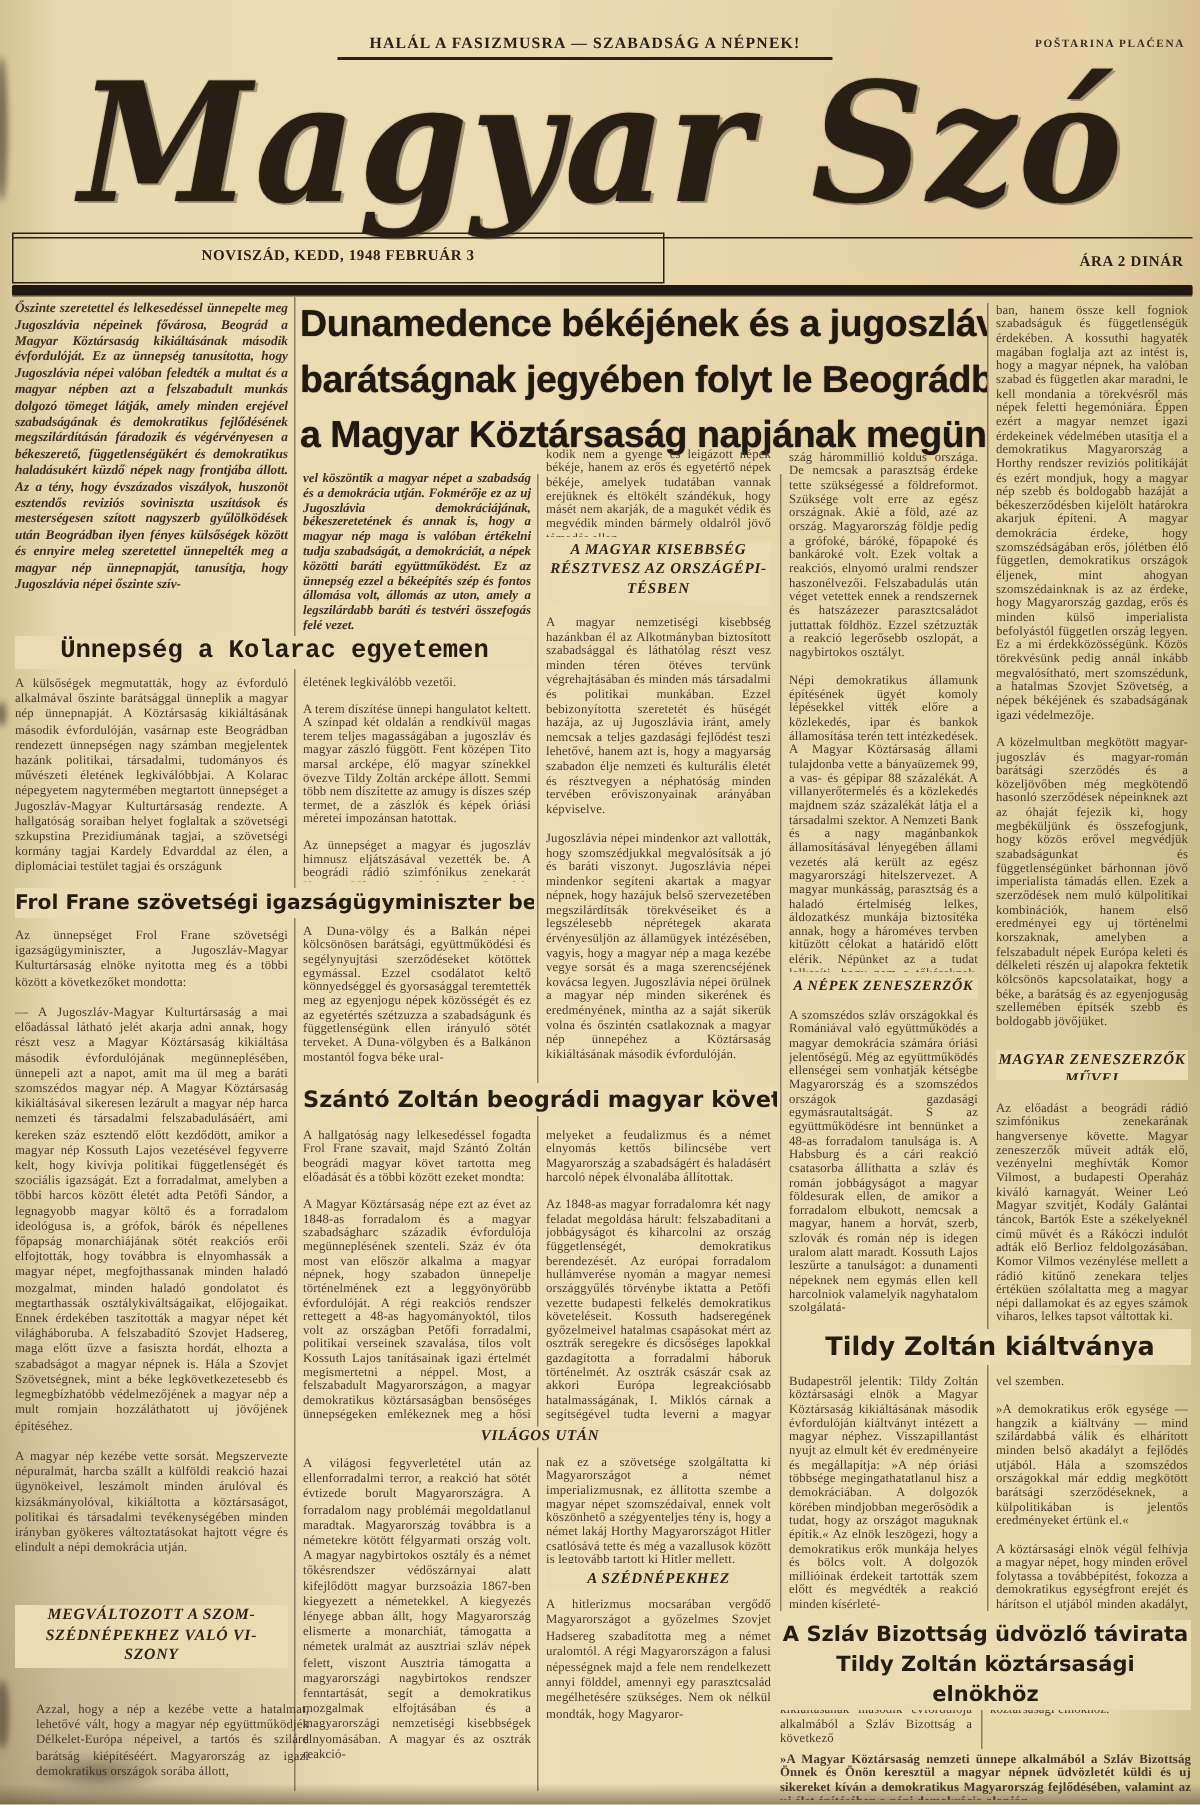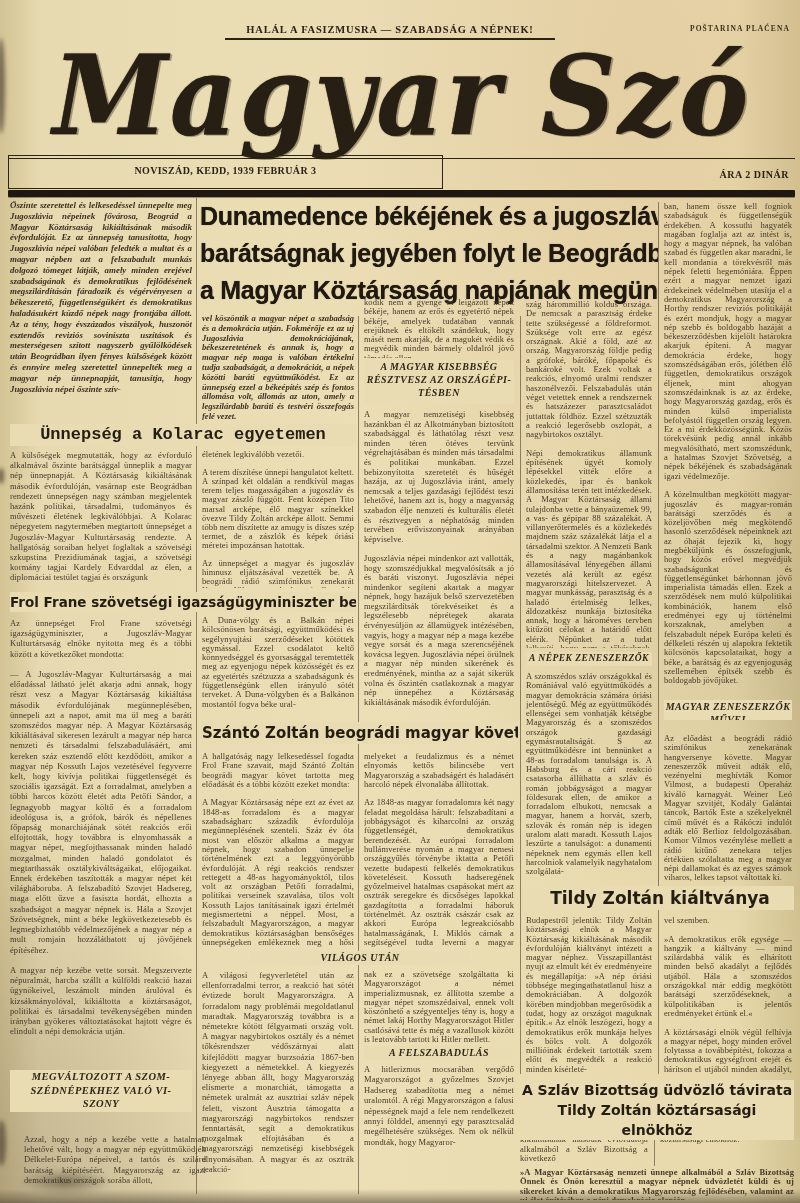--- a/index.html
+++ b/index.html
@@ -68,21 +68,21 @@
 </head>
 <body>
 
 <div class="page">
 
   <div class="abs slogan" style="left:225px;top:24px;width:330px;">HALÁL A FASIZMUSRA — SZABADSÁG A NÉPNEK!</div>
   <div class="abs postage" style="left:640px;top:24px;width:150px;">POŠTARINA PLAĆENA</div>
   <div class="abs masthead-title" style="left:8px;top:28px;width:787px;">Magyar Szó</div>
 
   <div class="abs dateline" style="left:8px;top:158px;width:787px;height:30px;">
-    <div class="cell c-mid">NOVISZÁD, KEDD, 1939 FEBRUÁR 3</div>
+    <div class="cell c-mid">NOVISZÁD, KEDD, 1948 FEBRUÁR 3</div>
     <div class="cell c-right">ÁRA 2 DINÁR</div>
   </div>
   <div class="abs thick-rule" style="left:8px;top:190px;width:787px;height:7px;"></div>
 
   <div class="abs vdiv" style="left:196px;top:198px;height:996px;"></div>
   <div class="abs vdiv" style="left:358px;top:316px;height:878px;"></div>
   <div class="abs vdiv" style="left:520px;top:316px;height:758px;"></div>
   <div class="abs vdiv" style="left:658px;top:202px;height:872px;"></div>
   <div class="abs vdiv" style="left:654px;top:1126px;height:40px;"></div>
 
@@ -130,21 +130,21 @@
 
 A Magyar Köztársaság népe ezt az évet az 1848-as forradalom és a magyar szabadságharc századik évfordulója megünneplésének szenteli. Száz év óta most van először alkalma a magyar népnek, hogy szabadon ünnepelje történelmének ezt a leggyönyörübb évfordulóját. A régi reakciós rendszer rettegett a 48-as hagyományoktól, tilos volt az országban Petőfi forradalmi, politikai verseinek szavalása, tilos volt Kossuth Lajos tanításainak igazi értelmét megismertetni a néppel. Most, a felszabadult Magyarországon, a magyar demokratikus köztársaságban bensőséges ünnepségeken emlékeznek meg a hősi tettekről, a-</div>
   <div class="abs bt" style="left:364px;top:752px;width:150px;height:196px;">melyeket a feudalizmus és a német elnyomás kettős bilincsébe vert Magyarország a szabadságért és haladásért harcoló népek élvonalába állítottak.
 
 Az 1848-as magyar forradalomra két nagy feladat megoldása hárult: felszabadítani a jobbágyságot és kiharcolni az ország függetlenségét, demokratikus berendezését. Az európai forradalom hullámverése nyomán a magyar nemesi országgyűlés törvénybe iktatta a Petőfi vezette budapesti felkelés demokratikus követeléseit. Kossuth hadseregének győzelmeivel hatalmas csapásokat mért az osztrák seregekre és dicsőséges lapokkal gazdagította a forradalmi háboruk történelmét. Az osztrák császár csak az akkori Európa legreakciósabb hatalmasságának, I. Miklós cárnak a segítségével tudta leverni a magyar forradalmat.</div>
 
   <div class="abs subhead" style="left:250px;top:951px;width:220px;height:14px;">VILÁGOS UTÁN</div>
   <div class="abs bt" style="left:202px;top:970px;width:152px;height:222px;line-height:10.2px;">A világosi fegyverletétel után az ellenforradalmi terror, a reakció hat sötét évtizede borult Magyarországra. A forradalom nagy problémái megoldatlanul maradtak. Magyarország továbbra is a németekre kötött félgyarmati ország volt. A magyar nagybirtokos osztály és a német tőkésrendszer védőszárnyai alatt kifejlődött magyar burzsoázia 1867-ben kiegyezett a németekkel. A kiegyezés lényege abban állt, hogy Magyarország elismerte a monarchiát, támogatta a németek uralmát az ausztriai szláv népek felett, viszont Ausztria támogatta a magyarországi nagybirtokos rendszer fenntartását, segít a demokratikus mozgalmak elfojtásában és a magyarországi nemzetiségi kisebbségek elnyomásában. A magyar és az osztrák reakció-</div>
   <div class="abs bt" style="left:364px;top:970px;width:150px;height:72px;">nak ez a szövetsége szolgáltatta ki Magyarországot a német imperializmusnak, ez állította szembe a magyar népet szomszédaival, ennek volt köszönhető a szégyenteljes tény is, hogy a német lakáj Horthy Magyarországot Hitler csatlósává tette és még a vazallusok között is legtovább tartott ki Hitler mellett.</div>
 
-  <div class="abs subhead" style="left:364px;top:1046px;width:150px;height:14px;">A FELSZABADULÁS</div>
+  <div class="abs subhead" style="left:364px;top:1046px;width:150px;height:14px;">A SZÉDNÉPEKHEZ</div>
   <div class="abs bt" style="left:364px;top:1064px;width:150px;height:128px;line-height:10.4px;">A hitlerizmus mocsarában vergődő Magyarországot a győzelmes Szovjet Hadsereg szabadította meg a német uralomtól. A régi Magyarországon a falusi népességnek majd a fele nem rendelkezett annyi földdel, amennyi egy parasztcsalád megélhetésére szükséges. Nem ok nélkül mondták, hogy Magyaror-</div>
 
   <div class="abs bt" style="left:526px;top:300px;width:126px;height:348px;">szág hárommillió koldus országa. De nemcsak a parasztság érdeke tette szükségessé a földreformot. Szüksége volt erre az egész országnak. Akié a föld, azé az ország. Magyarország földje pedig a grófoké, báróké, főpapoké és bankároké volt. Ezek voltak a reakciós, elnyomó uralmi rendszer haszonélvezői. Felszabadulás után véget vetettek ennek a rendszernek és hatszázezer parasztcsaládot juttattak földhöz. Ezzel szétzuzták a reakció legerősebb oszlopát, a nagybirtokos osztályt.
 
 Népi demokratikus államunk építésének ügyét komoly lépésekkel vitték előre a közlekedés, ipar és bankok államosítása terén tett intézkedések. A Magyar Köztársaság állami tulajdonba vette a bányaüzemek 99, a vas- és gépipar 88 százalékát. A villanyerőtermelés és a közlekedés majdnem száz százalékát látja el a társadalmi szektor. A Nemzeti Bank és a nagy magánbankok államosításával lényegében állami vezetés alá került az egész magyarországi hitelszervezet. A magyar munkásság, parasztság és a haladó értelmiség lelkes, áldozatkész munkája biztosítéka annak, hogy a hároméves tervben kitűzött célokat a határidő előtt elérik. Népünket az a tudat lelkesíti, hogy nem a tőkéseknek, hanem a dolgozóknak építjük az országot.</div>
 
   <div class="abs subhead" style="left:526px;top:652px;width:126px;height:14px;font-size:9.5px;">A NÉPEK ZENESZERZŐK</div>
   <div class="abs bt" style="left:526px;top:672px;width:126px;height:210px;">A szomszédos szláv országokkal és Romániával való együttműködés a magyar demokrácia számára óriási jelentőségű. Még az együttműködés ellenségei sem vonhatják kétségbe Magyarország és a szomszédos országok gazdasági egymásrautaltságát. S az együttműködésre int bennünket a 48-as forradalom tanulsága is. A Habsburg és a cári reakció csatasorba állíthatta a szláv és román jobbágyságot a magyar földesurak ellen, de amikor a forradalom elbukott, nemcsak a magyar, hanem a horvát, szerb, szlovák és román nép is idegen uralom alatt maradt. Kossuth Lajos leszűrte a tanulságot: a dunamenti népeknek nem egymás ellen kell harcolniok valamelyik nagyhatalom szolgálatá-</div>
 
   <div class="abs bt" style="left:664px;top:202px;width:128px;height:494px;">ban, hanem össze kell fogniok szabadságuk és függetlenségük érdekében. A kossuthi hagyaték magában foglalja azt az intést is, hogy a magyar népnek, ha valóban szabad és független akar maradni, le kell mondania a törekvésről más népek feletti hegemóniára. Éppen ezért a magyar nemzet igazi érdekeinek védelmében utasítja el a demokratikus Magyarország a Horthy rendszer reviziós politikáját és ezért mondjuk, hogy a magyar nép szebb és boldogabb hazáját a békeszerződésben kijelölt határokra akarjuk építeni. A magyar demokrácia érdeke, hogy szomszédságában erős, jólétben élő független, demokratikus országok éljenek, mint ahogyan szomszédainknak is az az érdeke, hogy Magyarország gazdag, erős és minden külső imperialista befolyástól független ország legyen. Ez a mi érdekközösségünk. Közös törekvésünk pedig annál inkább megvalósítható, mert szomszédunk, a hatalmas Szovjet Szövetség, a népek békéjének és szabadságának igazi védelmezője.

